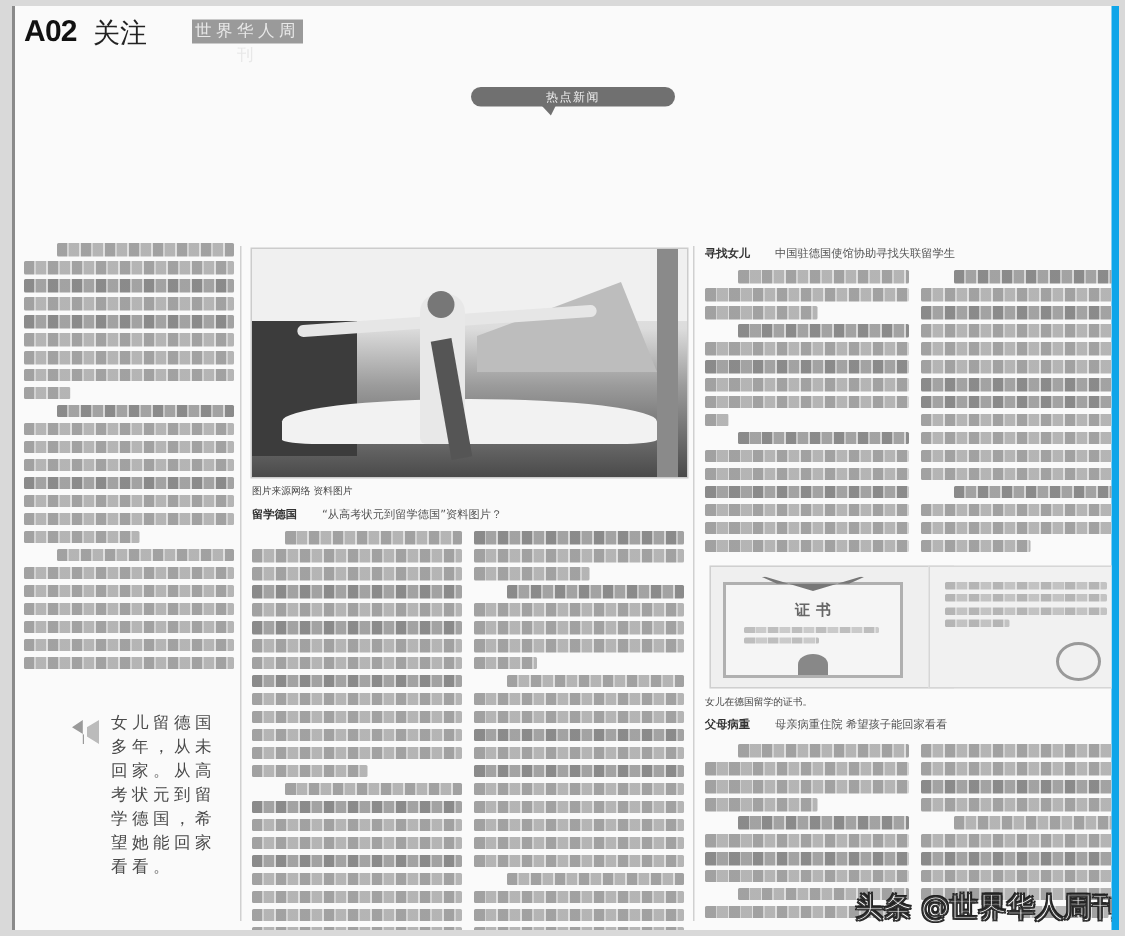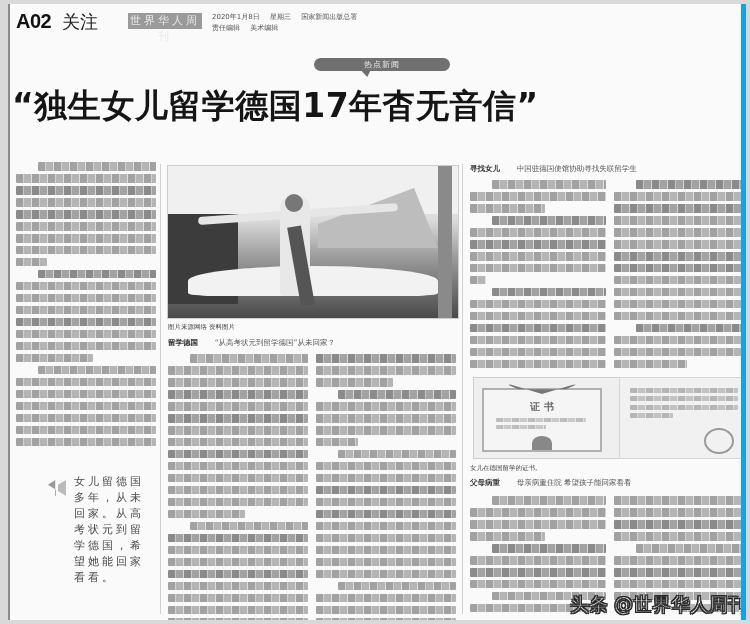--- a/index.html
+++ b/index.html
@@ -57,36 +57,24 @@
 </style>
 </head>
 <body>
 
 <div class="page">
 
   <div class="header">
     <div class="page-num">A02</div>
     <div class="section">关注</div>
     <div class="masthead">世界华人周刊</div>
-    <div class="meta">
-      <div>
-        <span>2020年1月8日</span>
-        <span>星期三</span>
-        <span>国家新闻出版总署</span>
-      </div>
-      <div>
-        <span>责任编辑</span>
-        <span>美术编辑</span>
-      </div>
-    </div>
   </div>
 
   <div class="tag-bubble">热点新闻</div>
 
-  <div class="headline">“独生女儿留学德国17年杳无音信”</div>
 
   <div class="col blur-lines" style="left:6px; top:158px; width:140px;">
     <div class="bl indent"></div>
     <div class="bl"></div>
     <div class="bl dark"></div>
     <div class="bl"></div>
     <div class="bl dark"></div>
     <div class="bl"></div>
     <div class="bl"></div>
     <div class="bl"></div>
@@ -123,21 +111,21 @@
     <div class="arms"></div>
     <div class="person"></div>
     <div class="head"></div>
     <div class="ribbon"></div>
     <div class="pole"></div>
   </div>
   <div class="caption" style="left:158px; top:319px;">图片来源网络 资料图片</div>
 
   <div class="subtitle-bar" style="left:158px; top:334px;">
     <span class="lead">留学德国</span>
-    <span class="rest">“从高考状元到留学德国”从未回家？</span>
+    <span class="rest">“从高考状元到留学德国”资料图片？</span>
   </div>
 
   <div class="col blur-lines" style="left:158px; top:350px; width:140px;">
     <div class="bl indent"></div>
     <div class="bl"></div>
     <div class="bl"></div>
     <div class="bl dark"></div>
     <div class="bl"></div>
     <div class="bl dark"></div>
     <div class="bl"></div>

